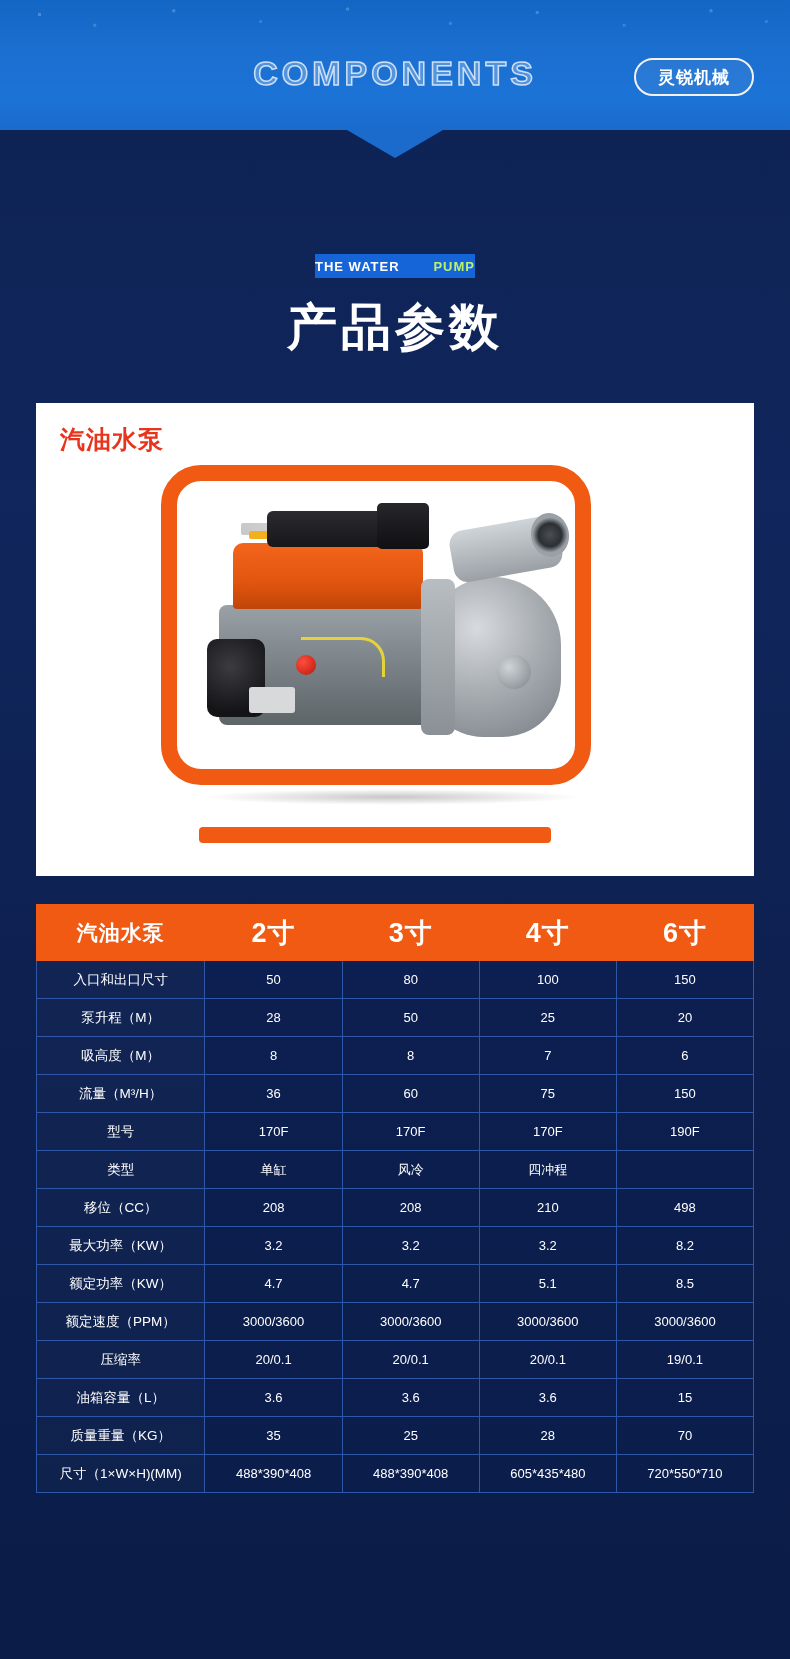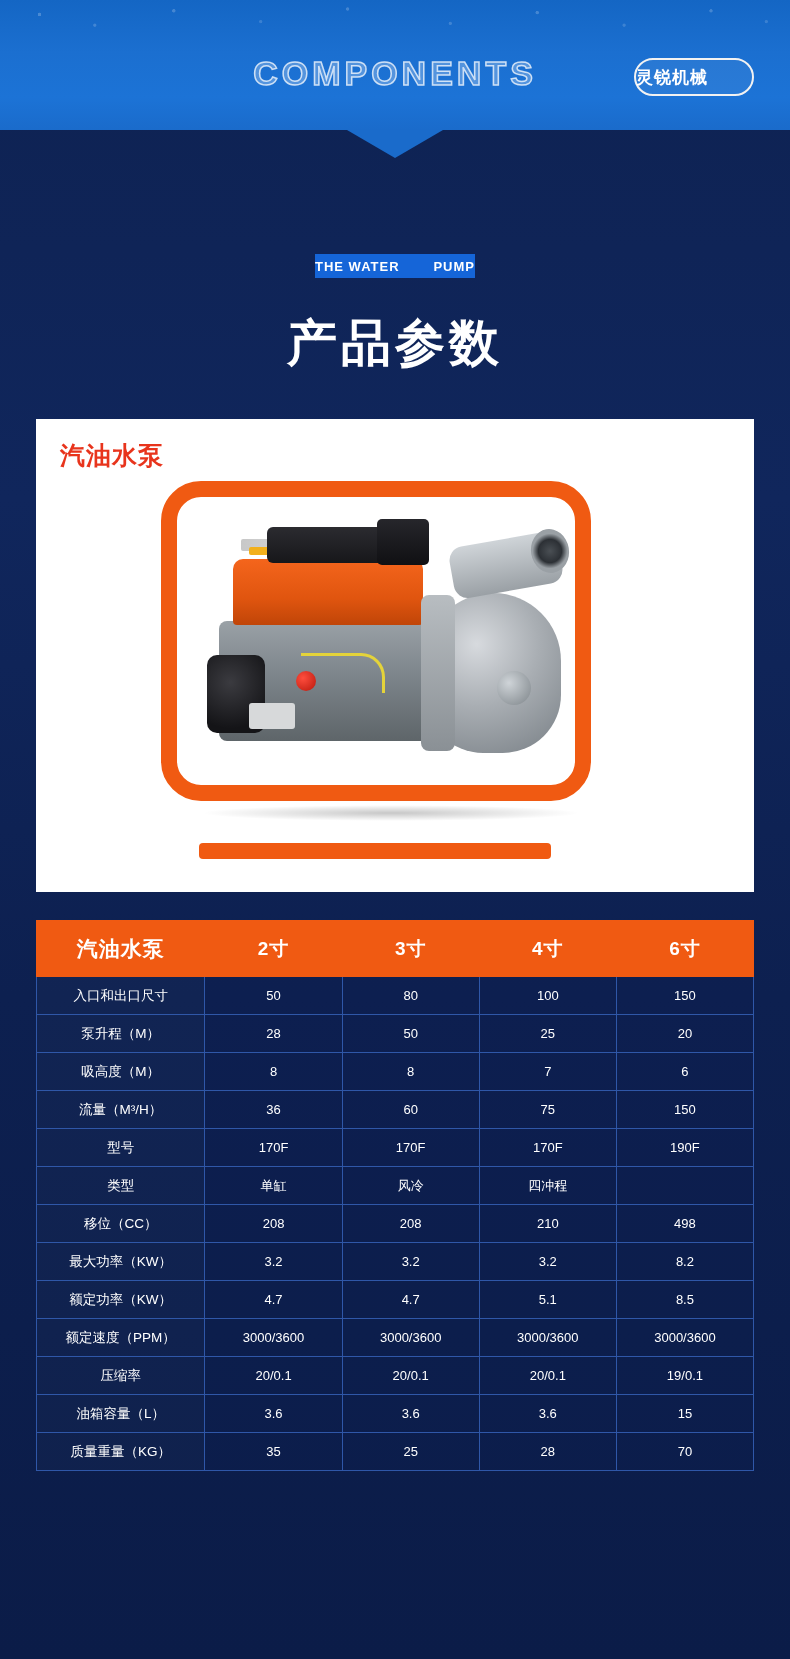--- a/index.html
+++ b/index.html
@@ -58,21 +58,21 @@
     position: absolute;
     right: 36px;
     top: 58px;
     width: 120px;
     height: 38px;
     border: 2px solid #f2f2f2;
     border-radius: 19px;
     background: rgba(255,255,255,0.06);
     display: flex;
     align-items: center;
-    justify-content: flex-start;
+    justify-content: center;
     color: #ffffff;
     font-size: 17px;
     letter-spacing: 1px;
     font-weight: bold;
   }
   .banner-notch {
     position: absolute;
     top: 130px;
     left: 50%;
     transform: translateX(-50%);
@@ -89,23 +89,23 @@
     height: 24px;
     display: flex;
     align-items: center;
     justify-content: space-between;
     background: #1565d8;
     font-size: 13px;
     font-weight: bold;
     letter-spacing: 1px;
     color: #ffffff;
   }
-  .label-pill .hi { color: #ffffff; margin-left: 19px; }
+  .label-pill .hi { color: #bef264; margin-left: 19px; }
   .main-title {
-    margin-top: 32px;
+    margin-top: 16px;
     text-align: center;
     font-size: 50px;
     font-weight: bold;
     color: #ffffff;
     letter-spacing: 4px;
     font-family: "Liberation Sans", sans-serif;
   }
 
   
   .photo-card {
@@ -258,21 +258,21 @@
   table.spec th, table.spec td {
     border: 1px solid #2f57a8;
     text-align: center;
     font-size: 13px;
     height: 38px;
     padding: 0 2px;
   }
   table.spec thead th {
     background: #f05a12;
     border: 1px solid #f05a12;
-    font-size: 19px;
+    font-size: 27px;
     font-weight: bold;
     height: 56px;
     letter-spacing: 1px;
   }
   table.spec thead th.first { font-size: 21px; }
   table.spec tbody td.rowhead {
     font-size: 13.5px;
     background: rgba(255,255,255,0.02);
   }
   table.spec tbody tr td { background: rgba(13,32,80,0.2); }
@@ -427,17 +427,24 @@
             <td>3.6</td>
             <td>15</td>
           </tr>
         <tr>
             <td class="rowhead">质量重量（KG）</td>
             <td>35</td>
             <td>25</td>
             <td>28</td>
             <td>70</td>
           </tr>
+        <tr>
+            <td class="rowhead">尺寸（1×W×H)(MM)</td>
+            <td>488*390*408</td>
+            <td>488*390*408</td>
+            <td>605*435*480</td>
+            <td>720*550*710</td>
+          </tr>
       </tbody>
     </table>
   </div>
 
 </div>
 
 </body></html>

